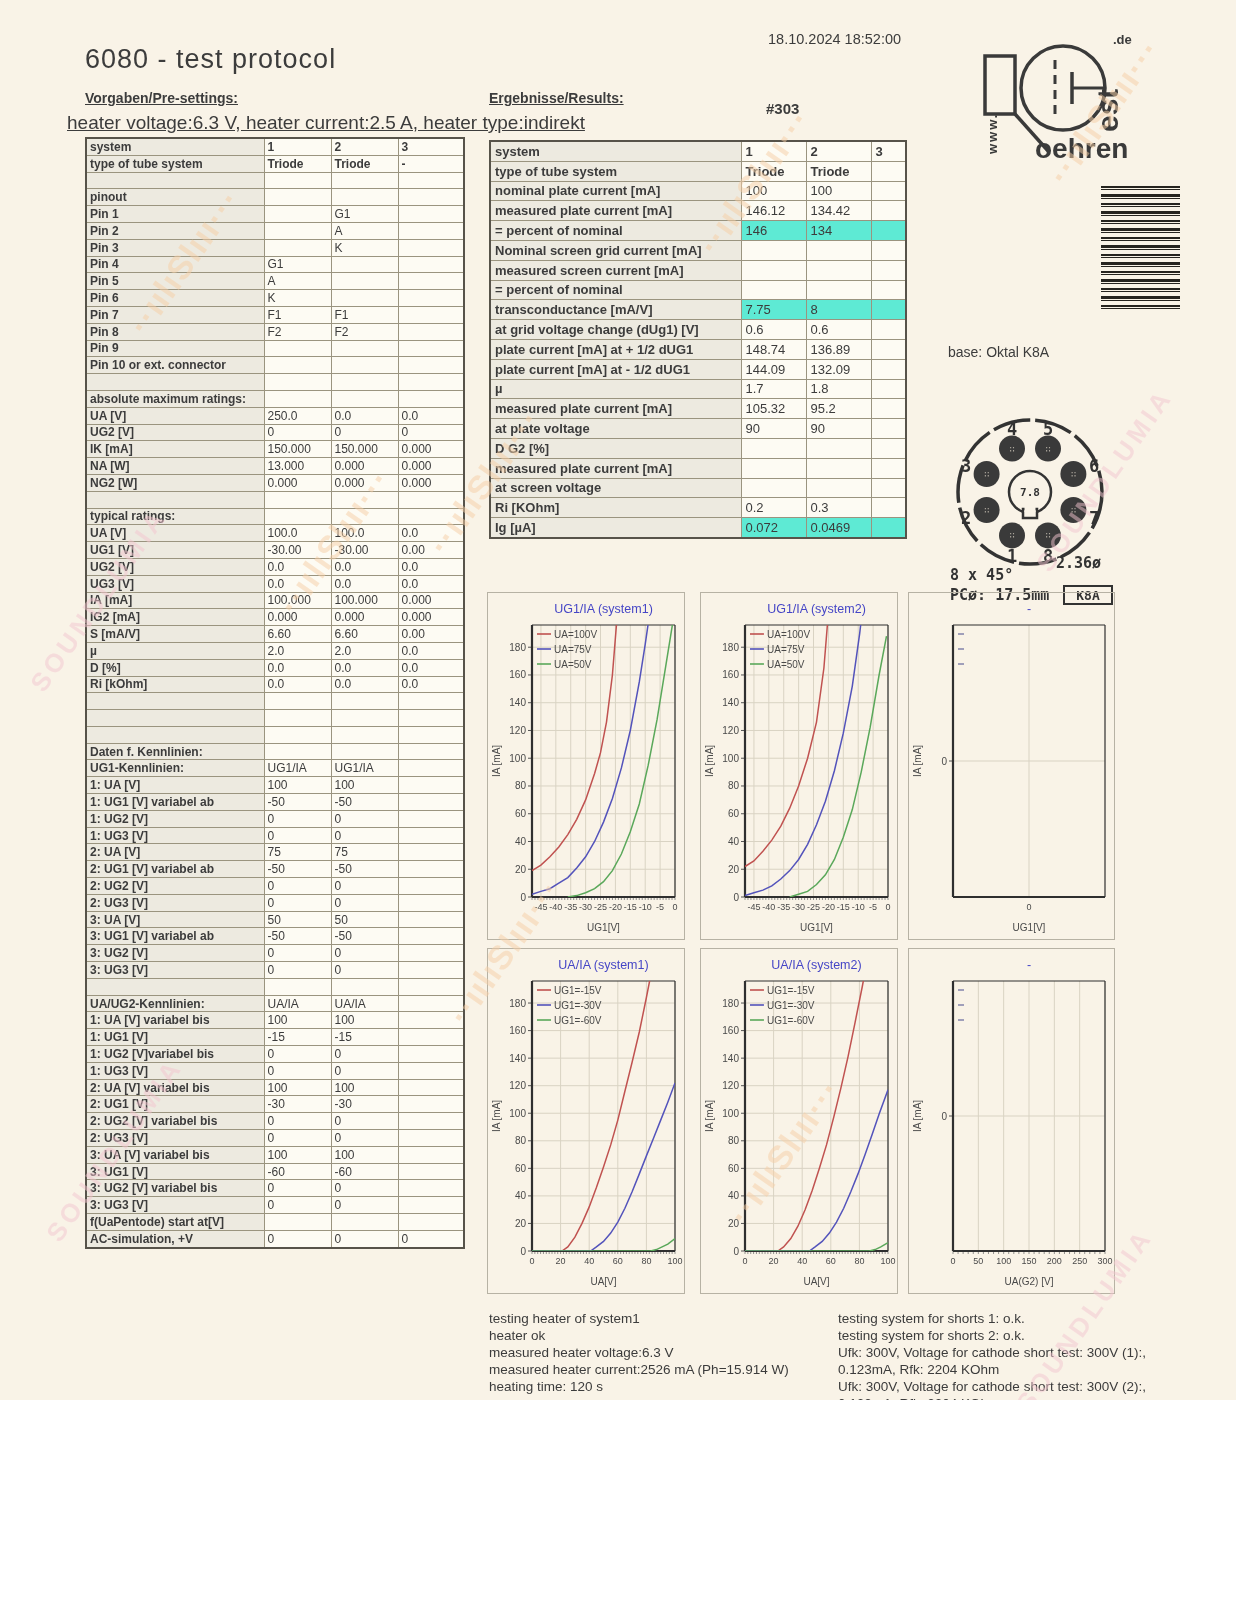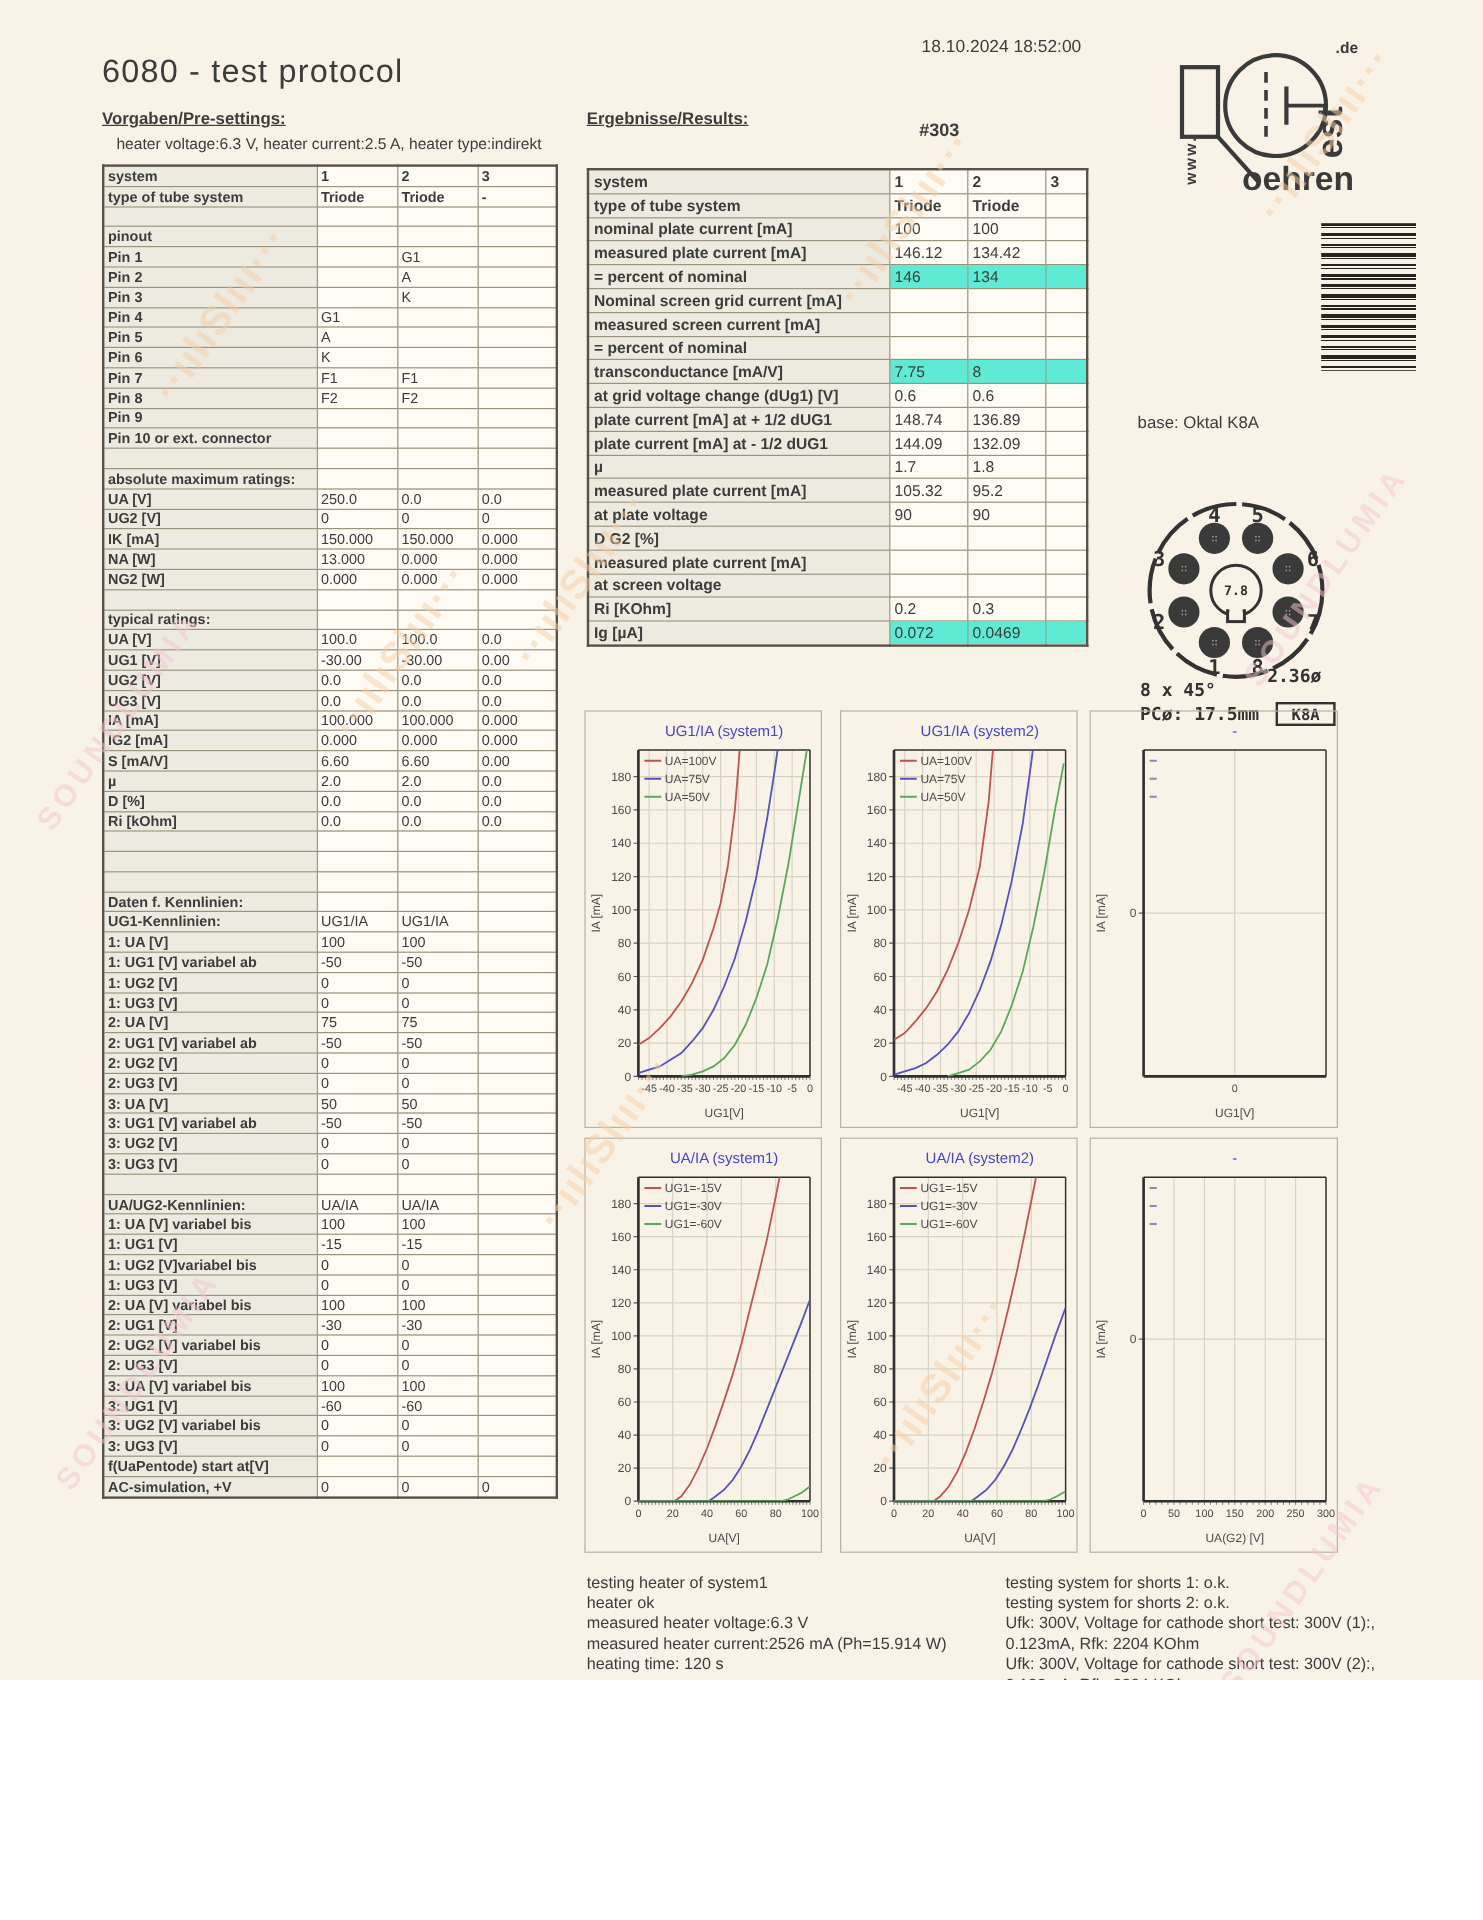--- a/index.html
+++ b/index.html
@@ -5,21 +5,21 @@
   html,body{margin:0;padding:0;}
   body{font-family:"Liberation Sans",sans-serif;color:#3c3c3c;}
   .page{position:relative;width:1236px;height:1400px;background:#f9f3e7;overflow:hidden;}
 
   .abs{position:absolute;}
   .title{left:85px;top:44px;font-size:27px;font-weight:normal;letter-spacing:1px;}
   .timestamp{left:768px;top:31px;font-size:14.5px;}
   .sec-head{font-size:14px;font-weight:bold;text-decoration:underline;text-align:center;}
   .h-pre{left:85px;top:90px;}
   .h-res{left:489px;top:90px;}
-  .pre-line{left:97px;top:112px;font-size:13px;}
+  .pre-line{left:67px;top:112px;font-size:19px;text-decoration:underline;}
   .serial{left:766px;top:100px;font-size:15px;font-weight:bold;}
   .base-label{left:948px;top:344px;font-size:14px;}
 
   table{border-collapse:collapse;table-layout:fixed;}
   .t-pre{position:absolute;left:85px;top:137px;width:378px;border:2px solid #57534a;font-size:12px;}
   .t-pre td{border:1px solid #9a947f;height:15.8px;padding:0 3px;overflow:hidden;white-space:nowrap;}
   .t-res{position:absolute;left:489px;top:140px;width:416px;border:2px solid #57534a;font-size:13px;}
   .t-res td{border:1px solid #9a947f;height:18.8px;padding:0 4px;overflow:hidden;white-space:nowrap;}
   td.lbl{background:#edeae0;font-weight:bold;}
   td.val{background:#fdfbf3;font-weight:normal;}

